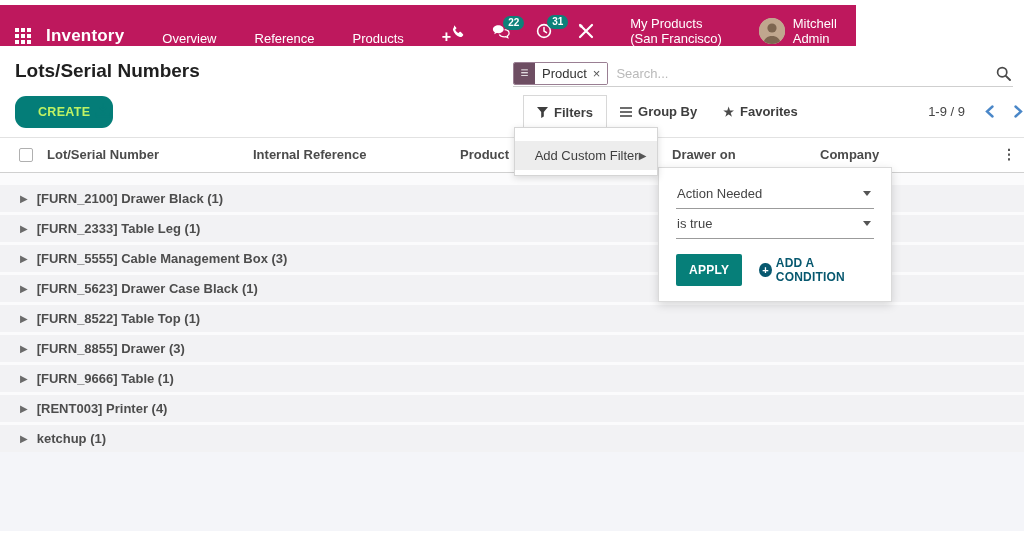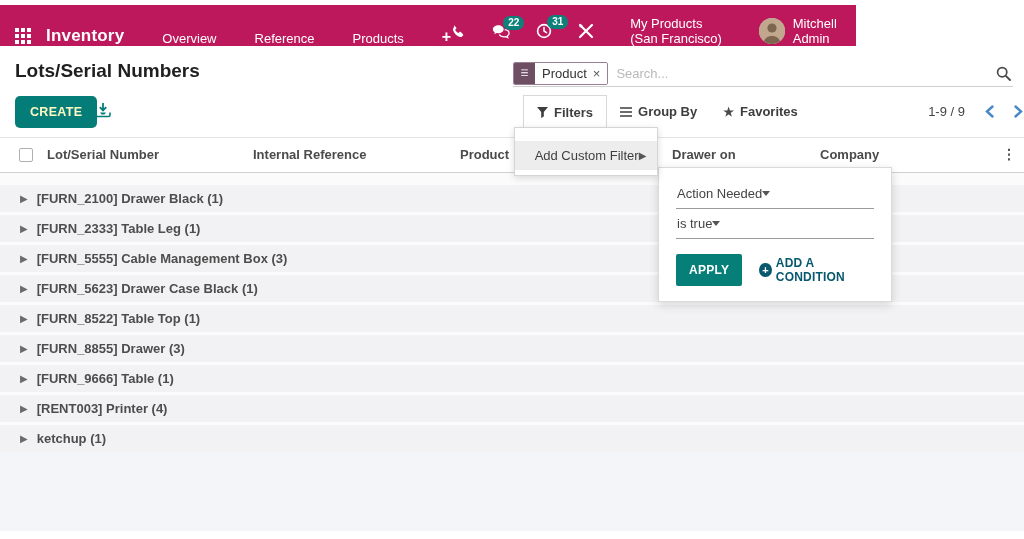--- a/index.html
+++ b/index.html
@@ -15,21 +15,21 @@
   .nav-plus { font-size:16px; font-weight:700; margin-left:38px; cursor:pointer; }
   .topbar-right { margin-left:auto; display:flex; align-items:center; }
   .tb-icon { position:relative; margin-right:26px; cursor:pointer; display:flex; align-items:center; }
   .badge { position:absolute; top:-8px; left:11px; background:#0d8179; color:#fff; font-size:10px; font-weight:700; padding:2px 5px; border-radius:9px; line-height:1; }
   .company { font-size:13px; margin:0 34px 0 10px; cursor:pointer; }
   .avatar { width:26px; height:26px; border-radius:50%; background:#c9b8a6; overflow:hidden; flex:0 0 auto; }
   .user-name { font-size:13px; margin:0 16px 0 8px; cursor:pointer; }
 
   
   .page-title { position:absolute; left:15px; top:60px; font-size:19px; color:#1f1f1f; }
-  .create-btn { position:absolute; left:15px; top:96px; background:#047d78; color:#fef9c3; border:none; font-weight:700; font-size:12.5px; letter-spacing:.3px; padding:9px 15px; border-radius:5px; cursor:pointer; }
+  .create-btn { position:absolute; left:15px; top:96px; background:#047d78; color:#bef264; border:none; font-weight:700; font-size:12.5px; letter-spacing:.3px; padding:9px 23px; border-radius:11px; cursor:pointer; }
   .download-icon { position:absolute; left:95px; top:103px; cursor:pointer; }
 
   
   .search-bar { position:absolute; left:513px; top:60px; width:500px; height:27px; border-bottom:1px solid #cfcfcf; display:flex; align-items:center; }
   .facet { display:flex; align-items:stretch; height:23px; border:1px solid #9a7f93; border-radius:2px; overflow:hidden; }
   .facet-icon { width:21px; background:#6e4e63; color:#fff; font-size:9px; display:flex; align-items:center; justify-content:center; }
   .facet-body { display:flex; align-items:center; background:#fff; padding:0 7px; gap:6px; }
   .facet-label { font-size:13px; color:#333; }
   .facet-x { font-size:13px; color:#555; cursor:pointer; line-height:1; }
   .search-input { flex:1; border:none; outline:none; font-size:13px; color:#333; margin-left:8px; font-family:"Liberation Sans",sans-serif; }
@@ -60,21 +60,21 @@
 
   
   .filters-menu { position:absolute; left:514px; top:127px; width:144px; background:#fff; border:1px solid #d5d5d5; box-shadow:0 2px 7px rgba(0,0,0,.14); padding:6px 0 5px; z-index:30; }
   .menu-item { position:relative; font-size:13px; color:#3f3f3f; padding:7px 10px 7px 19px; cursor:pointer; }
   .menu-item.hovered { background:#ededed; margin-top:7px; display:flex; justify-content:center; align-items:center; }
   .submenu-caret { font-size:10px; color:#555; }
   .red-annotation { position:absolute; left:5px; top:-5px; width:117px; height:33px; border:4px solid #de1f26; pointer-events:none; }
 
   
   .custom-panel { position:absolute; left:658px; top:167px; width:234px; background:#fff; border:1px solid #dadada; box-shadow:0 3px 9px rgba(0,0,0,.15); padding:11px 17px 15px; z-index:25; }
-  .select-row { display:flex; justify-content:flex-start; align-items:center; border-bottom:1px solid #9b9b9b; padding:7px 3px 7px 1px; font-size:13px; color:#444; cursor:pointer; }
+  .select-row { display:flex; justify-content:space-between; align-items:center; border-bottom:1px solid #9b9b9b; padding:7px 3px 7px 1px; font-size:13px; color:#444; cursor:pointer; }
   .select-caret { width:0; height:0; border-left:4px solid transparent; border-right:4px solid transparent; border-top:5px solid #555; }
   .panel-actions { display:flex; align-items:center; gap:17px; margin-top:15px; }
   .apply-btn { background:#067f79; color:#fff; border:none; font-weight:700; font-size:12px; letter-spacing:.3px; padding:9px 13px; border-radius:2px; cursor:pointer; }
   .add-cond { display:flex; align-items:center; gap:4px; color:#07586f; font-weight:700; font-size:12px; letter-spacing:.2px; cursor:pointer; }
   .plus-circle { width:14px; height:14px; border-radius:50%; background:#07586f; color:#fff; font-size:11px; font-weight:700; line-height:14px; text-align:center; }
 
   svg { display:block; }
 </style>
 </head>
 <body>

